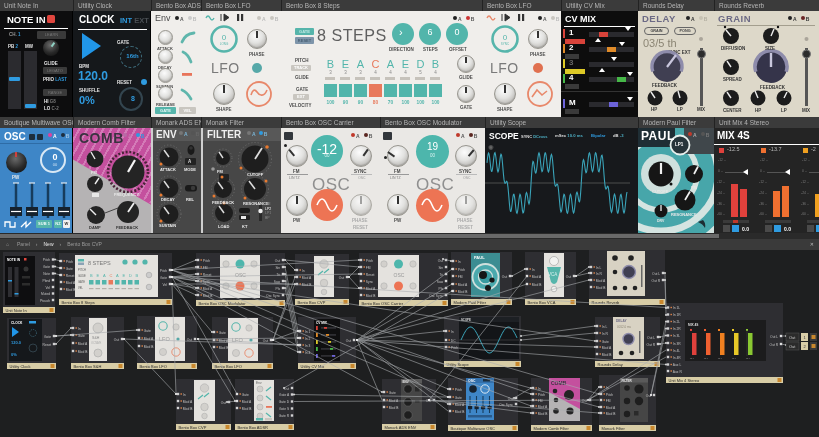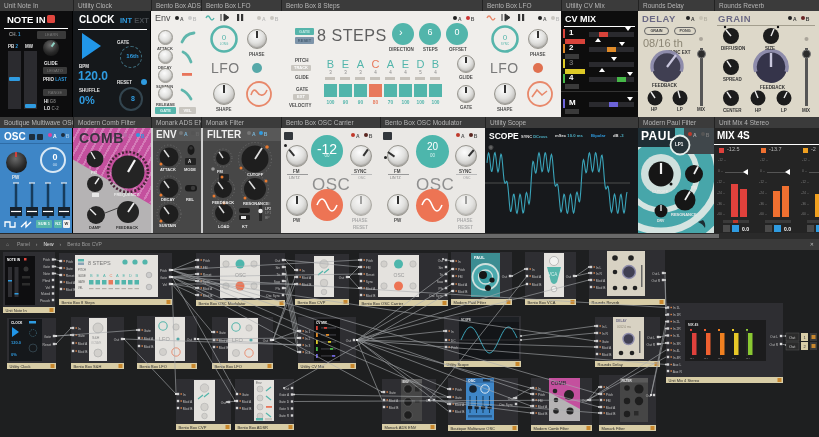--- a/index.html
+++ b/index.html
@@ -166,21 +166,21 @@
 <div class="m" style="left:561px;top:11px;width:77px;height:106px;background:#0d0d0d">
  <div style="position:absolute;left:4px;top:3px;font-size:9px;font-weight:bold;color:#fff">CV MIX</div>
  <div style="position:absolute;left:3px;top:15px;width:71px;height:1px;background:#fff"></div>
 </div>
 
 <div class="m" style="left:638px;top:11px;width:76px;height:106px;background:#ddd8c9">
  <div style="position:absolute;left:4px;top:2px;font-size:9.5px;font-weight:bold;color:#6c6a85;letter-spacing:.5px">DELAY</div>
  <div class="ab" style="left:48px;top:5px;color:#333"><span class="dot" style="background:#222"></span>A <span class="dot" style="background:#c8c3b4;margin-left:3px"></span><span style="color:#b5b0a2">B</span></div>
  <div style="position:absolute;left:6px;top:16px;width:25px;height:8px;border:1px solid #666;border-radius:4px;font-size:3.8px;font-weight:bold;color:#444;text-align:center;line-height:7px">GRAIN</div>
  <div style="position:absolute;left:36px;top:16px;width:22px;height:8px;border:1px solid #666;border-radius:4px;font-size:3.8px;font-weight:bold;color:#444;text-align:center;line-height:7px">PONG</div>
- <div style="position:absolute;left:5px;top:26px;font-size:11px;color:#8b8574">08/16 th</div>
+ <div style="position:absolute;left:5px;top:26px;font-size:11px;color:#8b8574">03/5 th</div>
  <div class="lb" style="left:30px;top:39px;color:#333">SYNC EXT</div>
  <div style="position:absolute;left:61px;top:26px;width:4px;height:4px;border-radius:50%;background:#aaa59a"></div>
  <svg width="76" height="106" viewBox="0 0 76 106">
   <circle cx="29" cy="56" r="15" fill="#403f52"></circle>
   <path d="M29,56 m-14.2,4.5 a15,15 0 1,1 28.4,0" fill="none" stroke="#8e8cab" stroke-width="3.4"></path>
   <path d="M29,56 L38,44" stroke="#c9c7dd" stroke-width="2.2"></path>
   <circle cx="17" cy="87" r="7.5" fill="#1c1c1c"></circle>
         <path d="M17,87 L13,81" stroke="#eee" stroke-width="1.4"></path>
   <circle cx="42" cy="87" r="7.5" fill="#1c1c1c"></circle>
         <path d="M42,87 L40,80" stroke="#eee" stroke-width="1.4"></path>
@@ -511,21 +511,21 @@
  <div style="position:absolute;left:3px;top:4px;width:9px;height:8px;background:#33373c;border-radius:1px"></div>
  <div class="ab" style="left:76px;top:5px"><span class="dot" style="background:#c0392b"></span>A <span class="dot" style="background:#5a2620;margin-left:3px"></span>B</div>
  <div class="kn" style="left:7px;top:17px;width:22px;height:22px">
         <i style="transform:rotate(-55deg);transform-origin:50% 160%"></i>
       </div>
  <div style="position:absolute;left:4px;top:28px;width:3px;height:3px;border-radius:50%;background:#222"></div>
  <div class="lb" style="left:14px;top:41px">FM</div>
  <div style="position:absolute;left:8px;top:46px;width:21px;height:1px;background:#999"></div>
  <div style="position:absolute;left:10px;top:48px;font-size:3.5px;color:#777">LIN TZ</div>
  <div style="position:absolute;left:36px;top:7px;width:33px;height:33px;border-radius:50%;background:#4db6ac"></div>
- <div style="position:absolute;left:36px;top:13px;width:33px;text-align:center;font-size:10px;color:#fff">20</div>
+ <div style="position:absolute;left:36px;top:13px;width:33px;text-align:center;font-size:10px;color:#fff">19</div>
  <div style="position:absolute;left:36px;top:25px;width:33px;text-align:center;font-size:4.5px;color:#d8f2ef">00</div>
  <div class="kn" style="left:75px;top:17px;width:22px;height:22px">
         <i style="transform:rotate(40deg);transform-origin:50% 160%"></i>
       </div>
  <div class="lb" style="left:79px;top:41px">SYNC</div>
  <div style="position:absolute;left:76px;top:46px;width:21px;height:1px;background:#bbb"></div>
  <div style="position:absolute;left:83px;top:48px;font-size:3.5px;color:#999">OSC</div>
  <div style="position:absolute;left:36px;top:47px;font-size:17px;color:#8f8f8f;letter-spacing:.5px">OSC</div>
  <div class="kn" style="left:7px;top:66px;width:22px;height:22px">
         <i></i>

